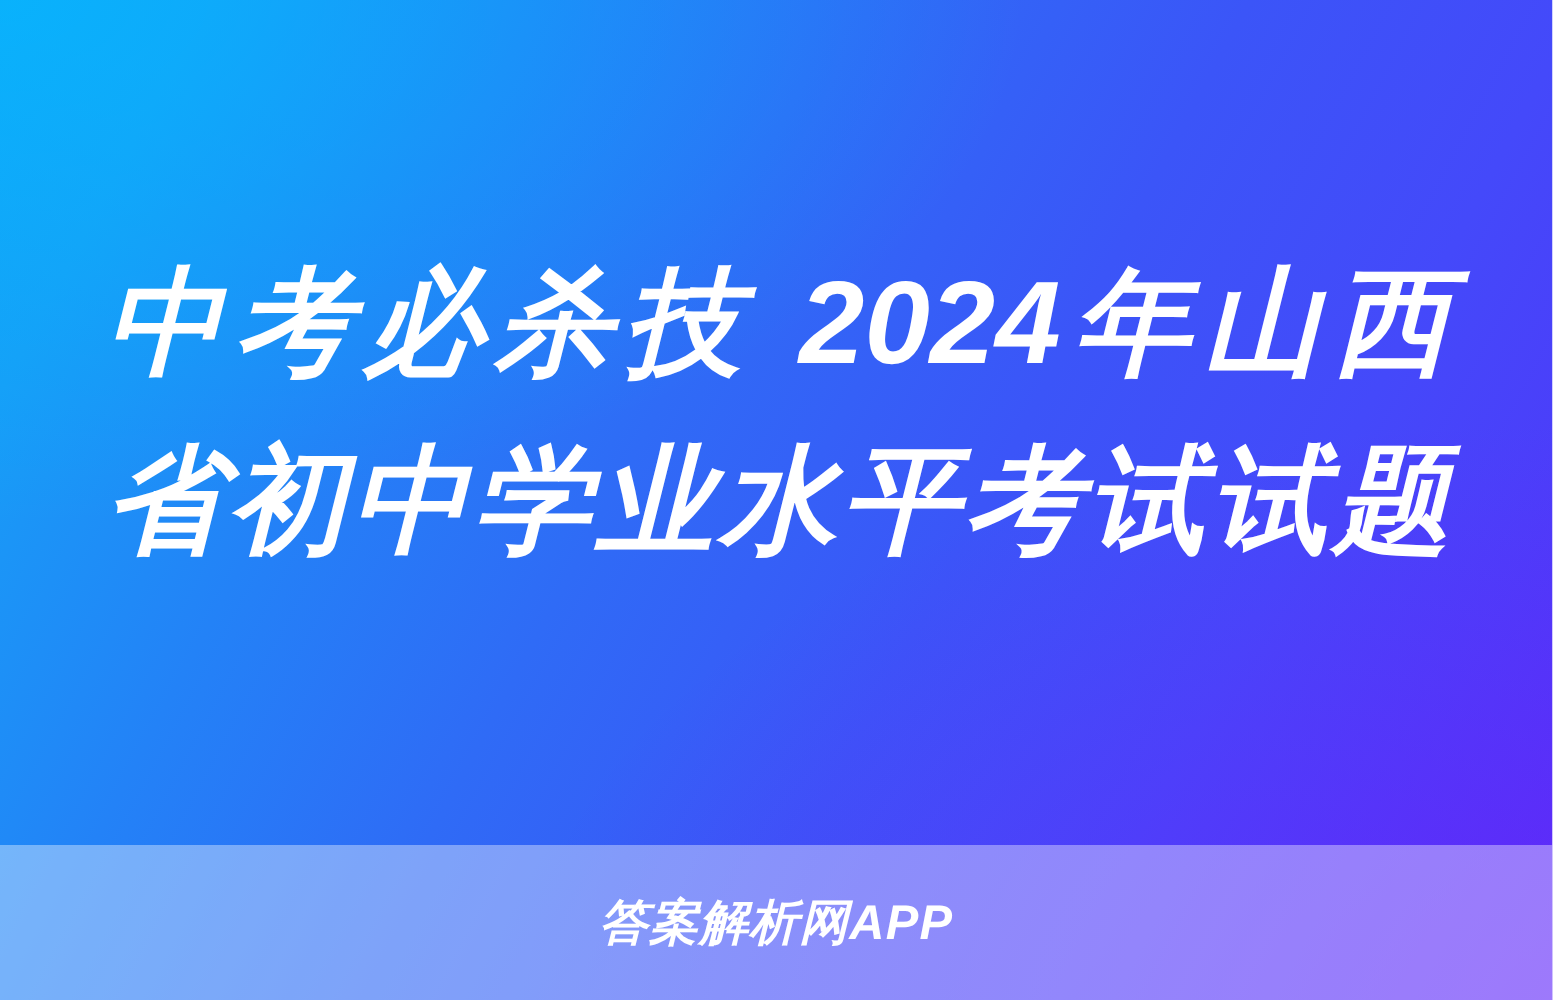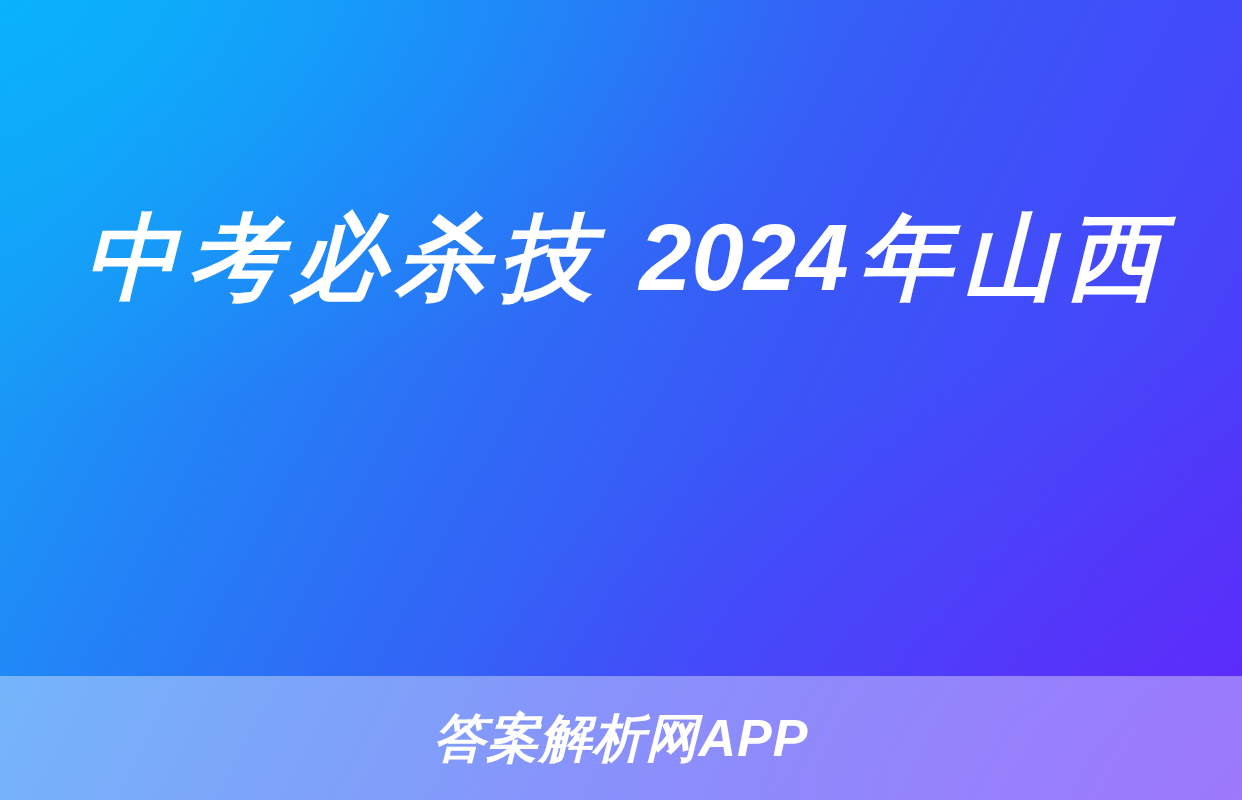--- a/index.html
+++ b/index.html
@@ -78,37 +78,38 @@
     background: rgba(255, 255, 255, 0.38);
     display: flex;
     align-items: center;
     justify-content: center;
     z-index: 3;
   }
 
   .footer-brand {
     color: #ffffff;
     font-family: "Liberation Sans", "DejaVu Sans", sans-serif;
-    font-size: 52px;
+    font-size: 39px;
     font-weight: 700;
     font-style: italic;
     letter-spacing: 1px;
     line-height: 1;
     white-space: nowrap;
     -webkit-font-smoothing: antialiased;
   }
 </style>
 </head>
 <body>
 
 <div class="cover-card">
 
   <div class="cover-gradient-overlay"></div>
 
   <div class="headline-block">
     <div class="headline-line">中考必杀技 2024年山西</div>
+    <div class="headline-line">省初中学业水平考试试题</div>
   </div>
 
   <div class="footer-band">
     <div class="footer-brand">答案解析网APP</div>
   </div>
 
 </div>
 
 </body></html>

